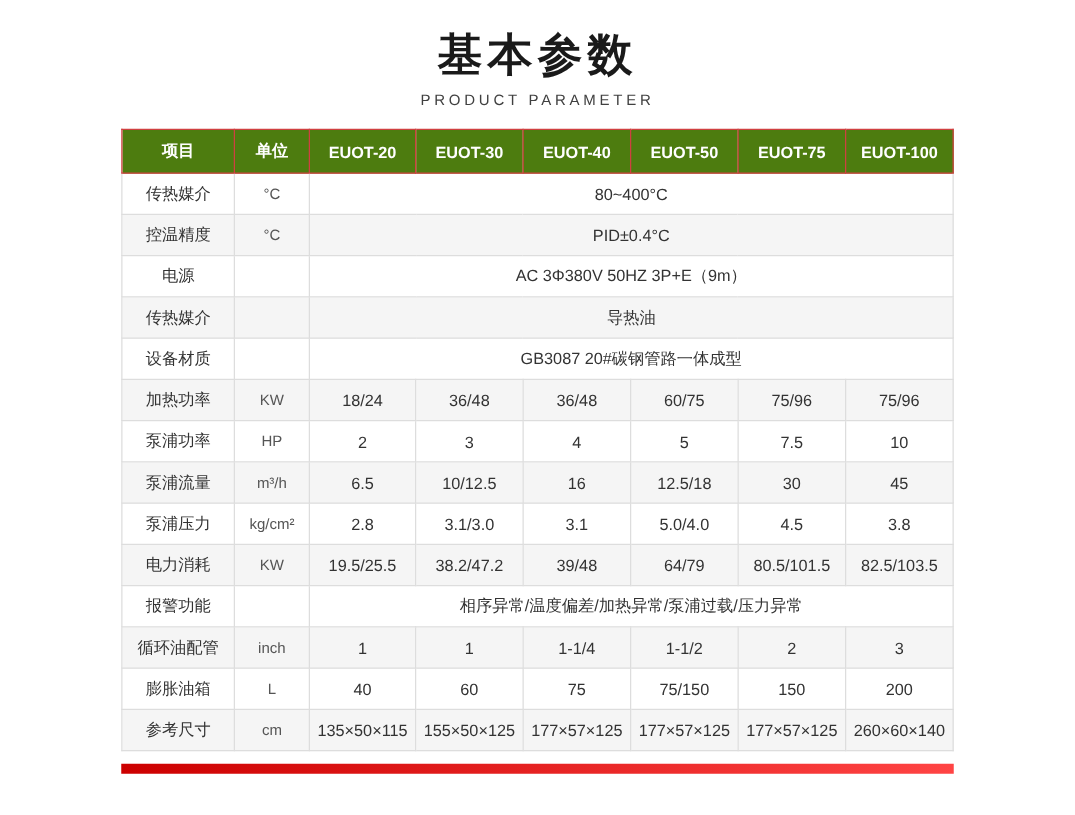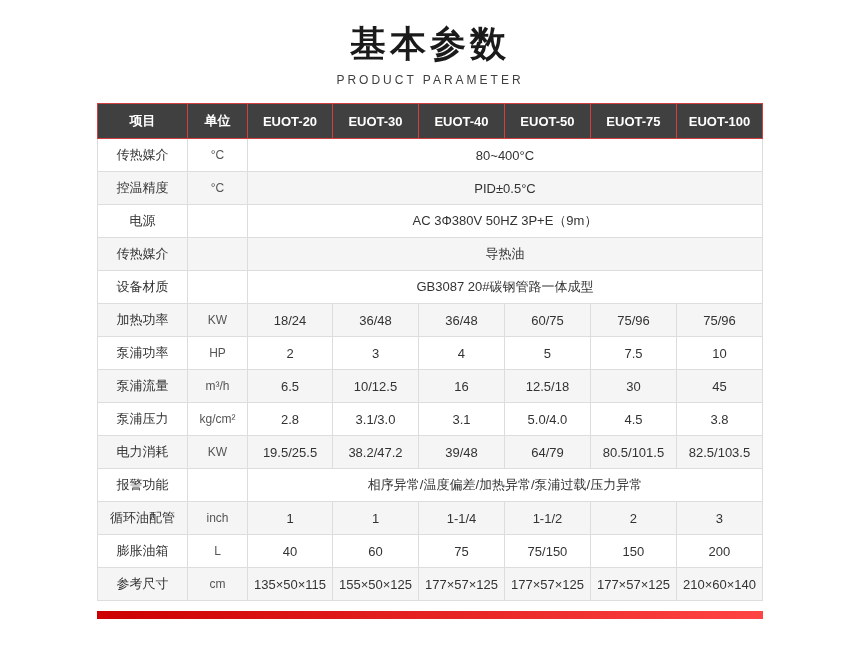--- a/index.html
+++ b/index.html
@@ -31,21 +31,21 @@
       color: #404040;
       letter-spacing: 3px;
       margin-top: 4px;
     }
     table {
       width: 100%;
       border-collapse: collapse;
       font-size: 13px;
     }
     th {
-      background-color: #404040;
+      background-color: #4d7c0f;
       color: #fff;
       font-weight: bold;
       text-align: center;
       padding: 8px 6px;
       border: 1px solid #d04040;
     }
     td {
       border: 1px solid #ddd;
       text-align: center;
       padding: 7px 5px;
@@ -100,21 +100,21 @@
     </thead>
     <tbody id="table-body">
     <tr>
           <td class="row-label">传热媒介</td>
           <td class="unit-cell">°C</td>
           <td colspan="6" class="span-all">80~400°C</td>
         </tr>
         <tr>
           <td class="row-label">控温精度</td>
           <td class="unit-cell">°C</td>
-          <td colspan="6" class="span-all">PID±0.5°C</td>
+          <td colspan="6" class="span-all">PID±0.4°C</td>
         </tr>
         <tr>
           <td class="row-label">电源</td>
           <td class="unit-cell"></td>
           <td colspan="6" class="span-all">AC 3Φ380V 50HZ 3P+E（9m）</td>
         </tr>
         <tr>
           <td class="row-label">传热媒介</td>
           <td class="unit-cell"></td>
           <td colspan="6" class="span-all">导热油</td>
@@ -200,19 +200,19 @@
           <td>200</td>
         </tr>
         <tr>
           <td class="row-label">参考尺寸</td>
           <td class="unit-cell">cm</td>
           <td>135×50×115</td>
           <td>155×50×125</td>
           <td>177×57×125</td>
           <td>177×57×125</td>
           <td>177×57×125</td>
-          <td>210×60×140</td>
+          <td>260×60×140</td>
         </tr>
       </tbody>
   </table>
 
   <div class="bottom-bar"></div>
 </div>
 
 </body></html>

